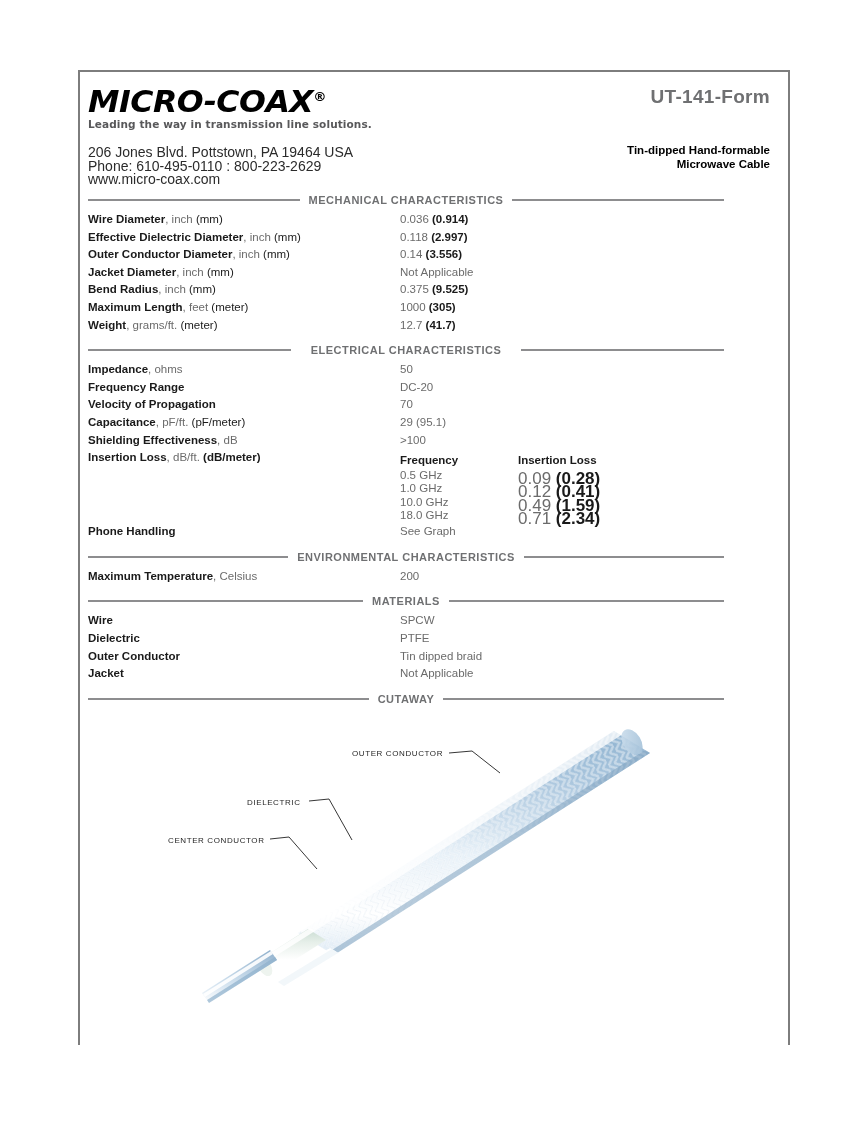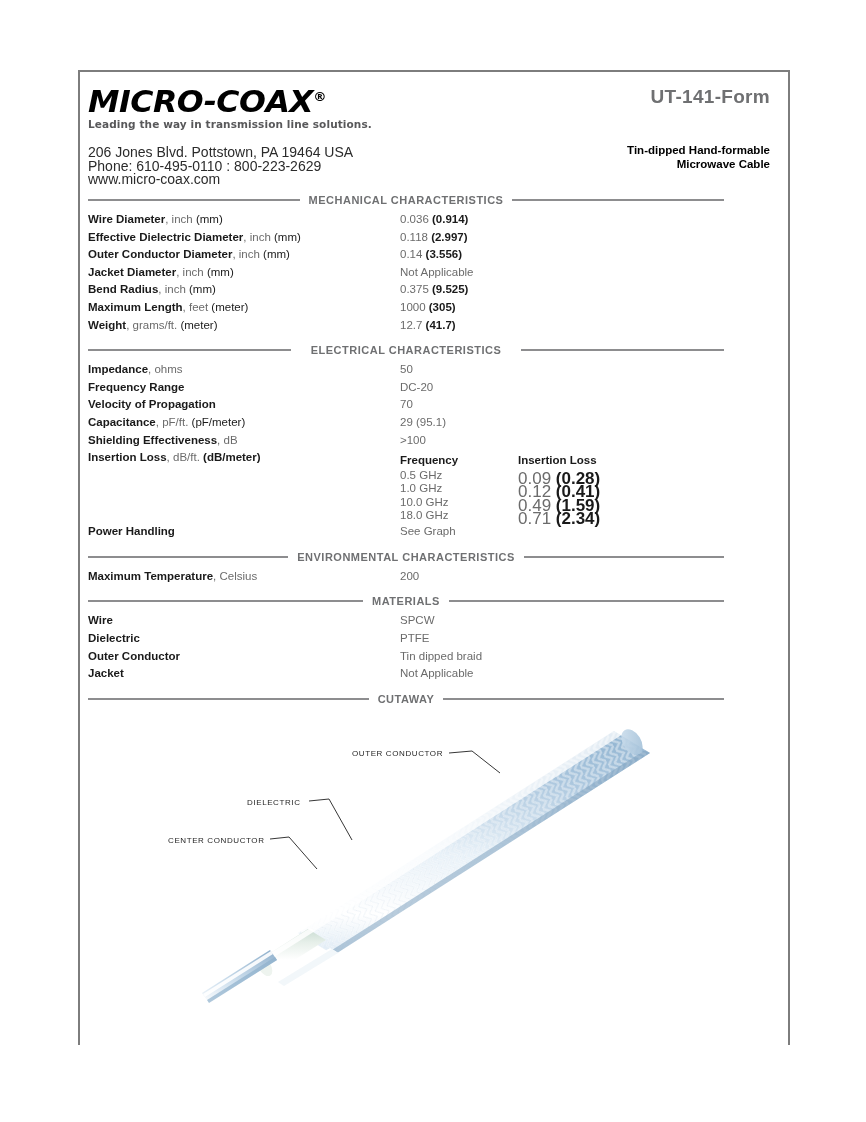--- a/index.html
+++ b/index.html
@@ -365,21 +365,21 @@
         </div>
         <div class="il-row">
           <span class="sp"></span>
           <span class="c1">18.0 GHz</span>
           <span class="c2"><span>0.71 </span><span class="metric">(2.34)</span></span>
         </div>
       </div>
   </div>
 
   <div class="row" style="margin-top:3px;">
-    <span class="label">Power Handling</span>
+    <span class="label">Phone Handling</span>
     <span class="value">See Graph</span>
   </div>
 
   <div class="section-head sec-env">
     <span class="rule"></span>
     <span class="stitle">ENVIRONMENTAL CHARACTERISTICS</span>
     <span class="rule"></span>
   </div>
   <div class="rows" id="rows-environmental">
       <div class="row">

